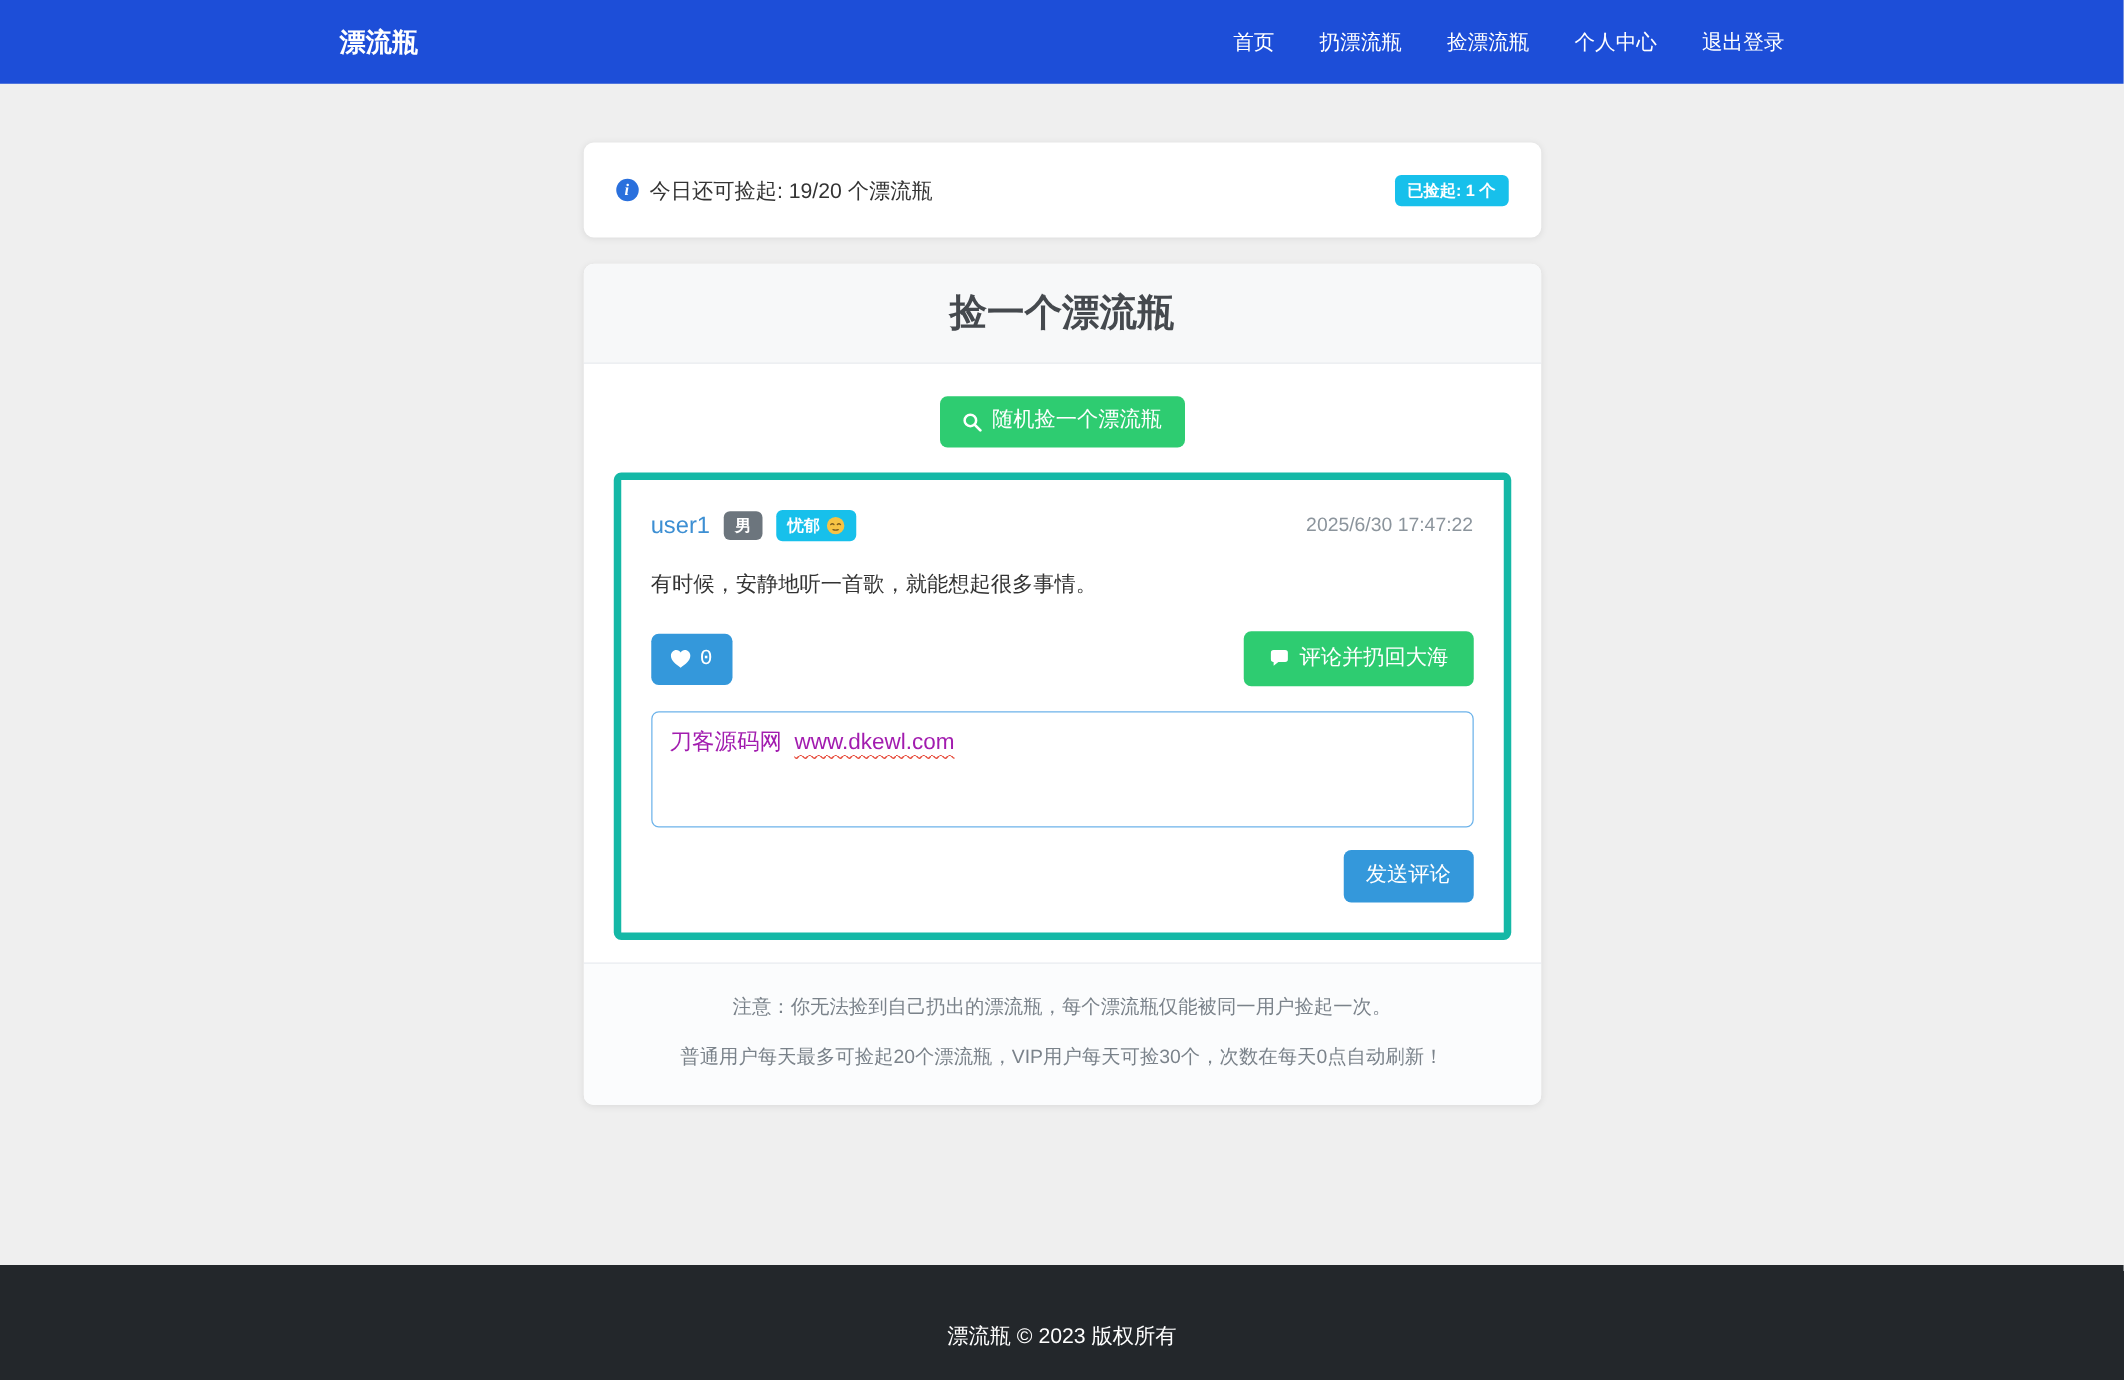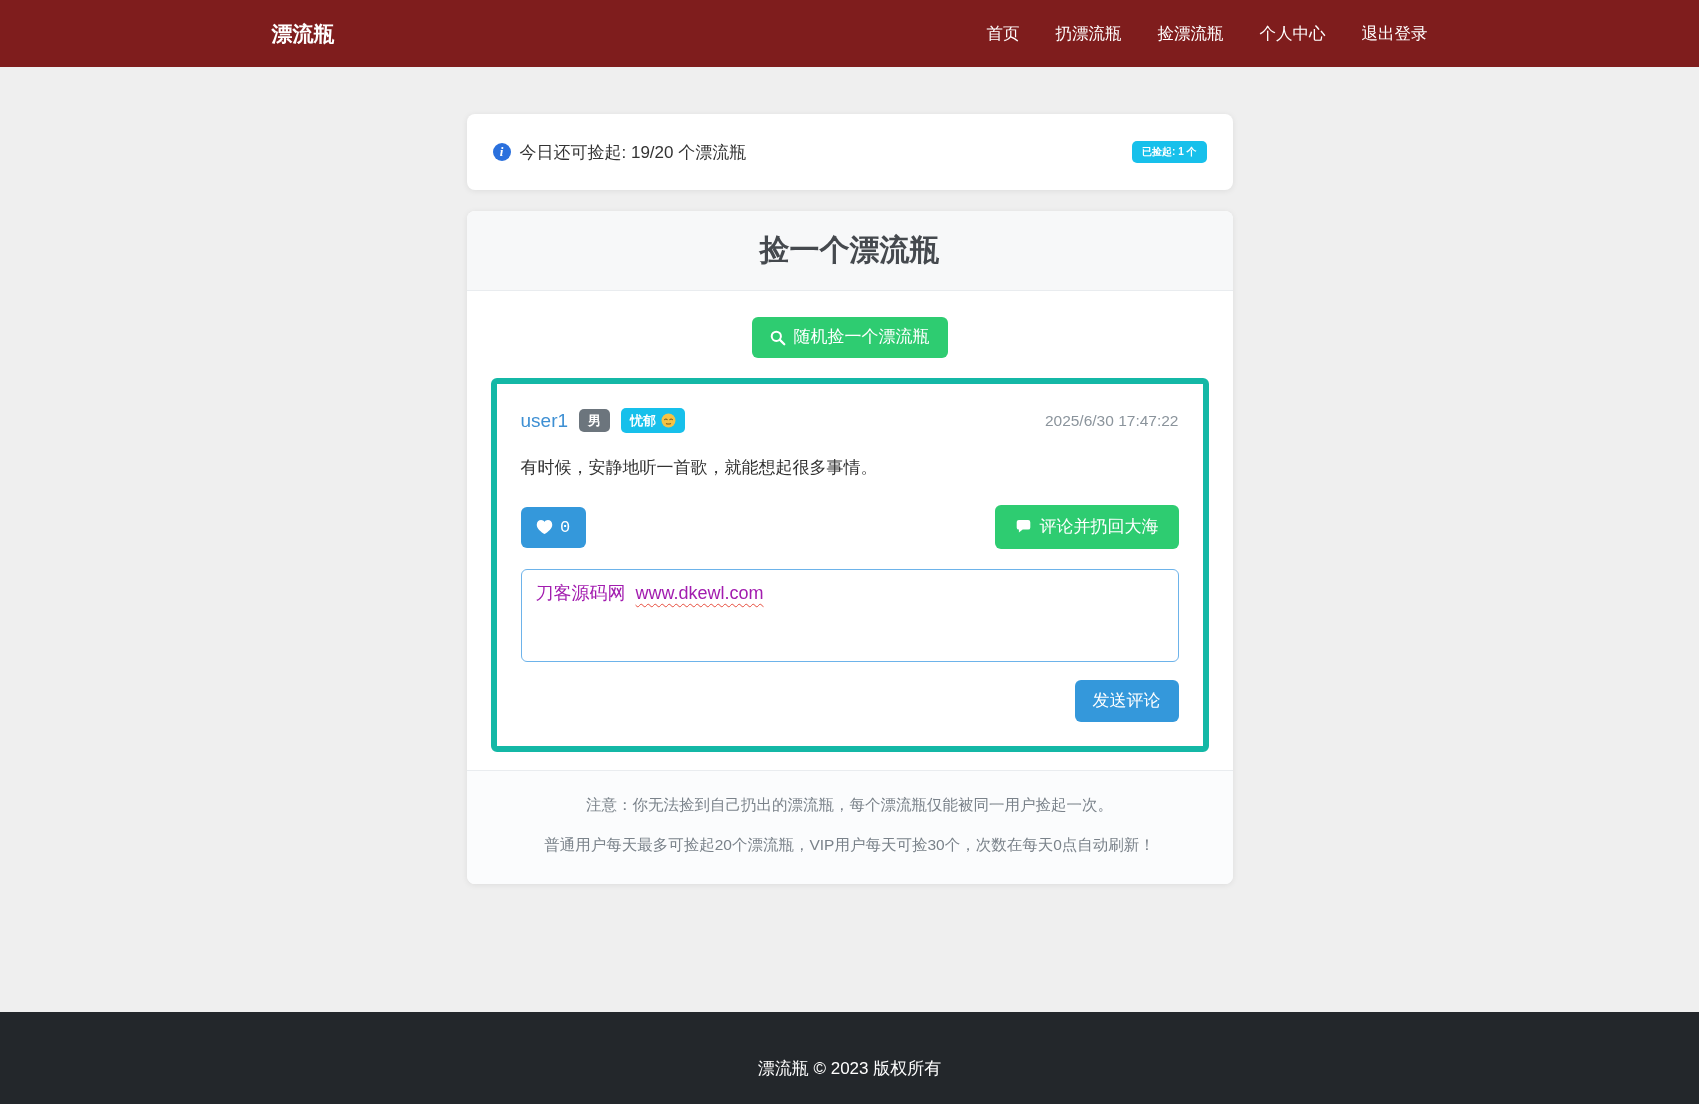--- a/index.html
+++ b/index.html
@@ -6,21 +6,21 @@
   html, body { margin: 0; padding: 0; }
   body {
     background: #efefef;
     font-family: "Liberation Sans", "DejaVu Sans", sans-serif;
     color: #333;
     min-width: 1200px;
   }
   a { text-decoration: none; }
 
   
-  .navbar { background: #7f1d1d; height: 67px; display: flex; align-items: center; }
+  .navbar { background: #1d4ed8; height: 67px; display: flex; align-items: center; }
   .navbar-inner {
     width: 1180px; margin: 0 auto; padding: 0 12px;
     display: flex; align-items: center; justify-content: space-between;
   }
   .brand { color: #fff; font-size: 21px; font-weight: bold; cursor: pointer; }
   .nav-links { display: flex; gap: 36px; }
   .nav-link { color: #fff; font-size: 16.5px; cursor: pointer; }
 
   
   .container { width: 766px; margin: 0 auto; }
@@ -33,21 +33,21 @@
     padding: 0 26px;
   }
   .quota-left { display: flex; align-items: center; gap: 9px; font-size: 17px; color: #333; }
   .info-icon {
     width: 18px; height: 18px; border-radius: 50%; background: #2a70dd; color: #fff;
     display: inline-flex; align-items: center; justify-content: center;
     font-size: 13px; font-weight: bold; font-style: italic;
     font-family: "Liberation Serif", serif; flex: 0 0 auto;
   }
   .quota-badge {
-    background: #17c0eb; color: #fff; font-size: 10px; font-weight: bold;
+    background: #17c0eb; color: #fff; font-size: 13px; font-weight: bold;
     padding: 6px 10px; border-radius: 5px; line-height: 1;
   }
 
   
   .main-card {
     margin-top: 21px; margin-bottom: 128px; background: #fff; border-radius: 8px;
     box-shadow: 0 1px 6px rgba(0,0,0,.08); overflow: hidden;
   }
   .card-header {
     background: #f7f8f9; border-bottom: 1px solid #e9ecef;

